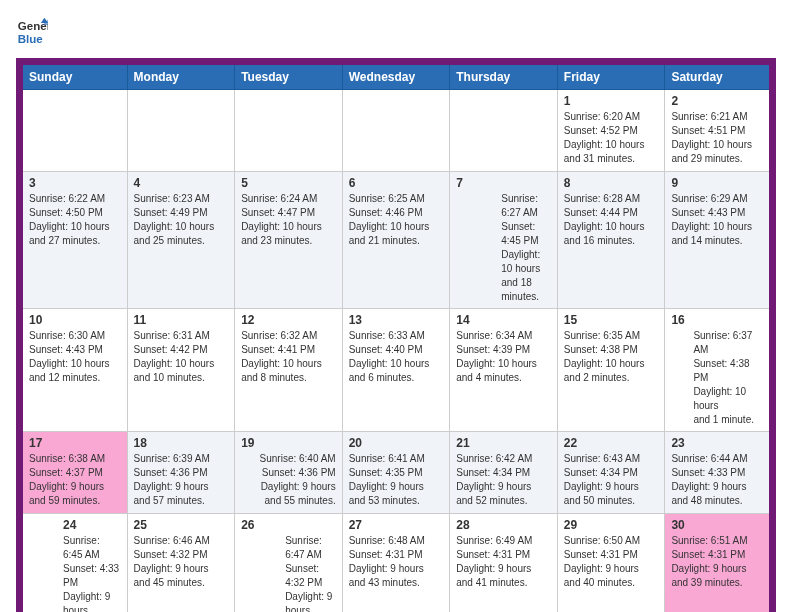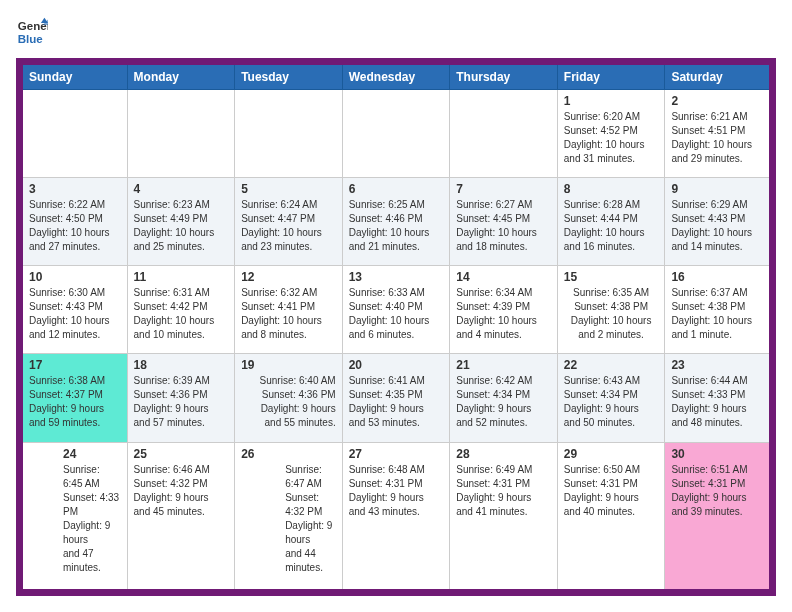--- a/index.html
+++ b/index.html
@@ -168,21 +168,21 @@
           </td>
           <td style="background: rgb(240, 244, 248);">
             <span class="day-num">6</span>
             <div class="day-info" style="white-space: pre-line;">Sunrise: 6:25 AM
 Sunset: 4:46 PM
 Daylight: 10 hours
 and 21 minutes.</div>
           </td>
           <td style="background: rgb(240, 244, 248);">
             <span class="day-num">7</span>
-            <div class="day-info" style="white-space: pre-line;">Sunrise: 6:27 AM
+            <div class="day-info" style="white-space: pre-line; margin-left: 45px;">Sunrise: 6:27 AM
 Sunset: 4:45 PM
 Daylight: 10 hours
 and 18 minutes.</div>
           </td>
           <td style="background: rgb(240, 244, 248);">
             <span class="day-num">8</span>
             <div class="day-info" style="white-space: pre-line;">Sunrise: 6:28 AM
 Sunset: 4:44 PM
 Daylight: 10 hours
 and 16 minutes.</div>
@@ -226,35 +226,35 @@
           </td>
           <td style="background: rgb(255, 255, 255);">
             <span class="day-num">14</span>
             <div class="day-info" style="white-space: pre-line;">Sunrise: 6:34 AM
 Sunset: 4:39 PM
 Daylight: 10 hours
 and 4 minutes.</div>
           </td>
           <td style="background: rgb(255, 255, 255);">
             <span class="day-num">15</span>
-            <div class="day-info" style="white-space: pre-line; text-align: center;">Sunrise: 6:35 AM
+            <div class="day-info" style="white-space: pre-line;">Sunrise: 6:35 AM
 Sunset: 4:38 PM
 Daylight: 10 hours
 and 2 minutes.</div>
           </td>
           <td style="background: rgb(255, 255, 255);">
             <span class="day-num">16</span>
-            <div class="day-info" style="white-space: pre-line;">Sunrise: 6:37 AM
+            <div class="day-info" style="white-space: pre-line; margin-left: 22px;">Sunrise: 6:37 AM
 Sunset: 4:38 PM
 Daylight: 10 hours
 and 1 minute.</div>
           </td>
         </tr>
         <tr>
-          <td style="background: #5eead4;">
+          <td style="background: #f9a8d4;">
             <span class="day-num">17</span>
             <div class="day-info" style="white-space: pre-line;">Sunrise: 6:38 AM
 Sunset: 4:37 PM
 Daylight: 9 hours
 and 59 minutes.</div>
           </td>
           <td style="background: rgb(240, 244, 248);">
             <span class="day-num">18</span>
             <div class="day-info" style="white-space: pre-line;">Sunrise: 6:39 AM
 Sunset: 4:36 PM

